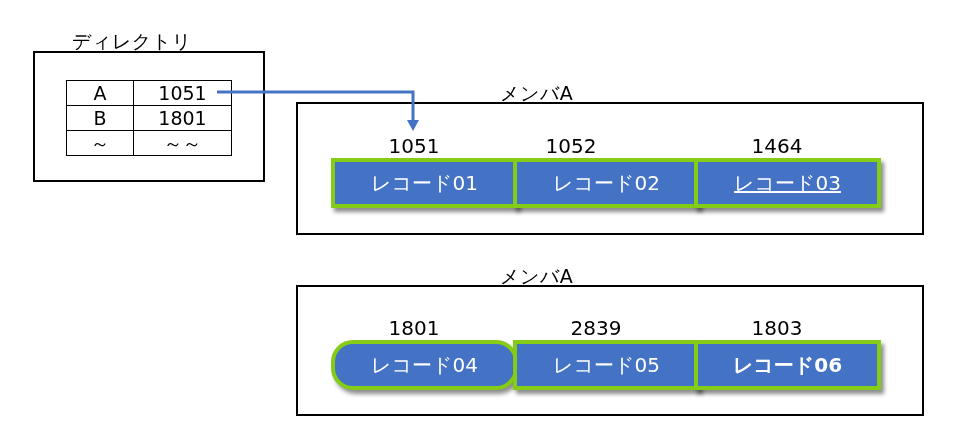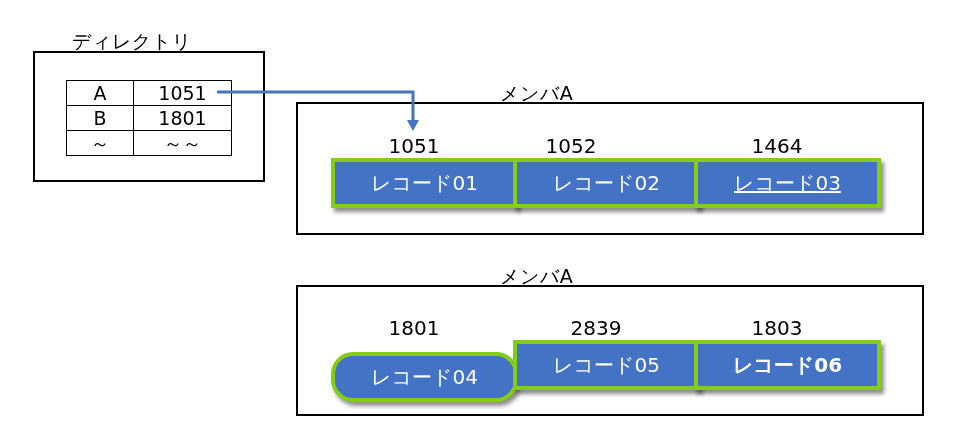--- a/index.html
+++ b/index.html
@@ -48,21 +48,21 @@
 <div class="abs rec-addr" style="left:331px; top:135px;">1051</div>
 <div class="abs record" style="left:331px; top:158px;">レコード01</div>
 <div class="abs rec-addr" style="left:488px; top:135px;">1052</div>
 <div class="abs record" style="left:513px; top:158px;">レコード02</div>
 <div class="abs rec-addr" style="left:694px; top:135px;">1464</div>
 <div class="abs record" style="left:694px; top:158px;text-decoration:underline;">レコード03</div>
 
 <div class="abs label" style="left:500px; top:265px;">メンバA</div>
 <div class="abs frame" style="left:296px; top:285px; width:628px; height:131px;"></div>
 <div class="abs rec-addr" style="left:331px; top:317px;">1801</div>
-<div class="abs record" style="left:331px; top:352px;border-radius:22px;">レコード04</div>
+<div class="abs record" style="left:331px; top:340px;border-radius:22px;">レコード04</div>
 <div class="abs rec-addr" style="left:513px; top:317px;">2839</div>
 <div class="abs record" style="left:513px; top:340px;">レコード05</div>
 <div class="abs rec-addr" style="left:694px; top:317px;">1803</div>
 <div class="abs record" style="left:694px; top:340px;font-weight:bold;">レコード06</div>
 
 <svg class="overlay" width="958" height="443">
   <polyline points="217,92 413,92 413,121" fill="none" stroke="#4472c4" stroke-width="3"></polyline>
   <polygon points="407,120 419,120 413,131" fill="#4472c4"></polygon>
 </svg>
 

